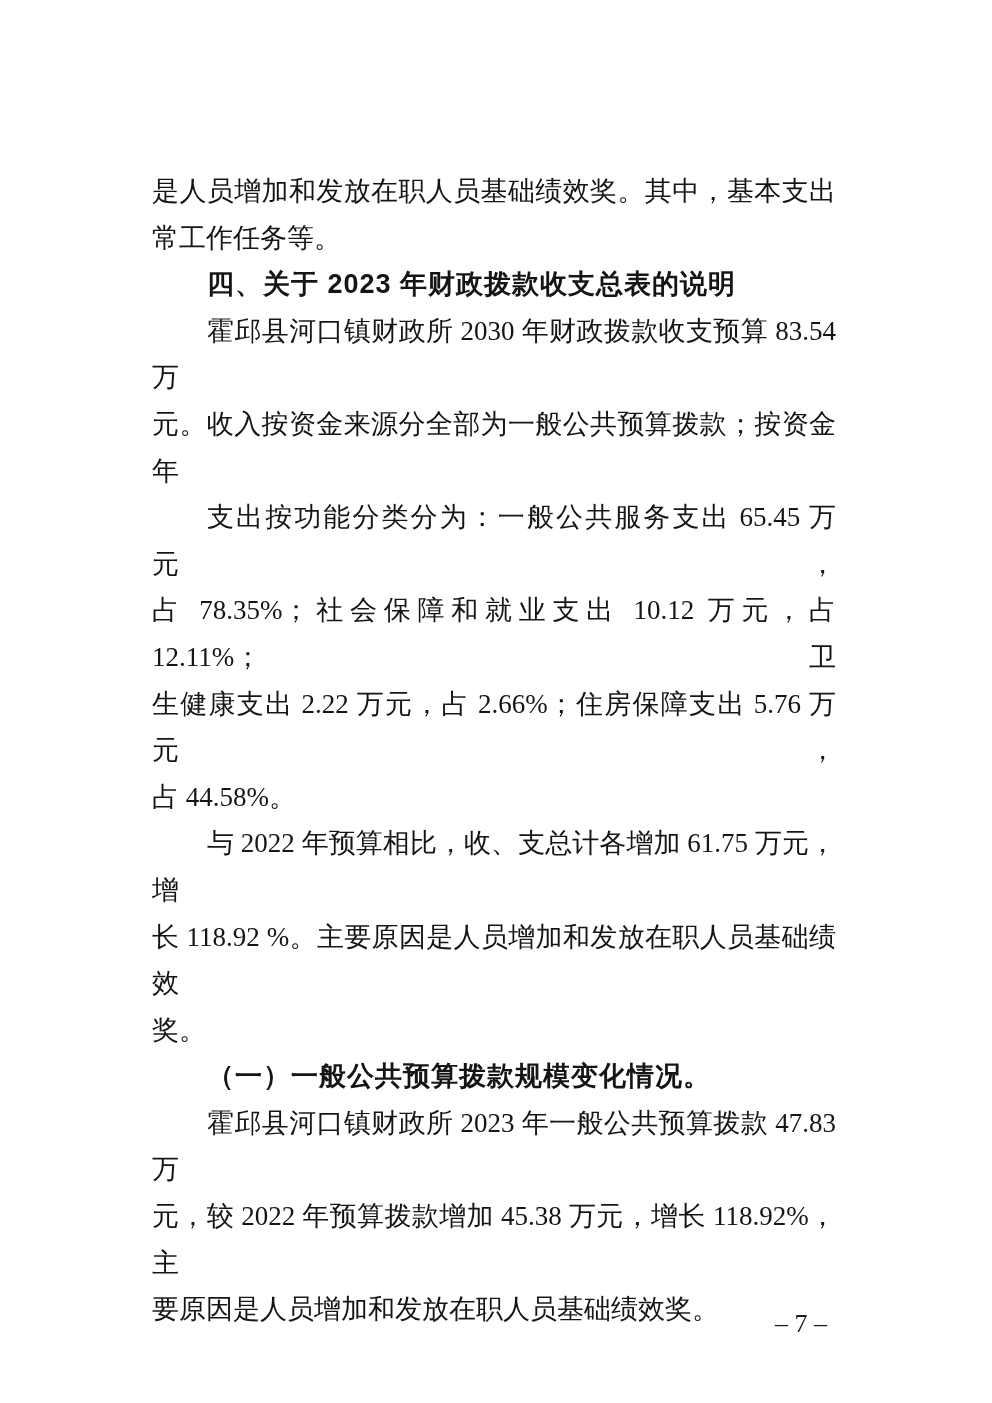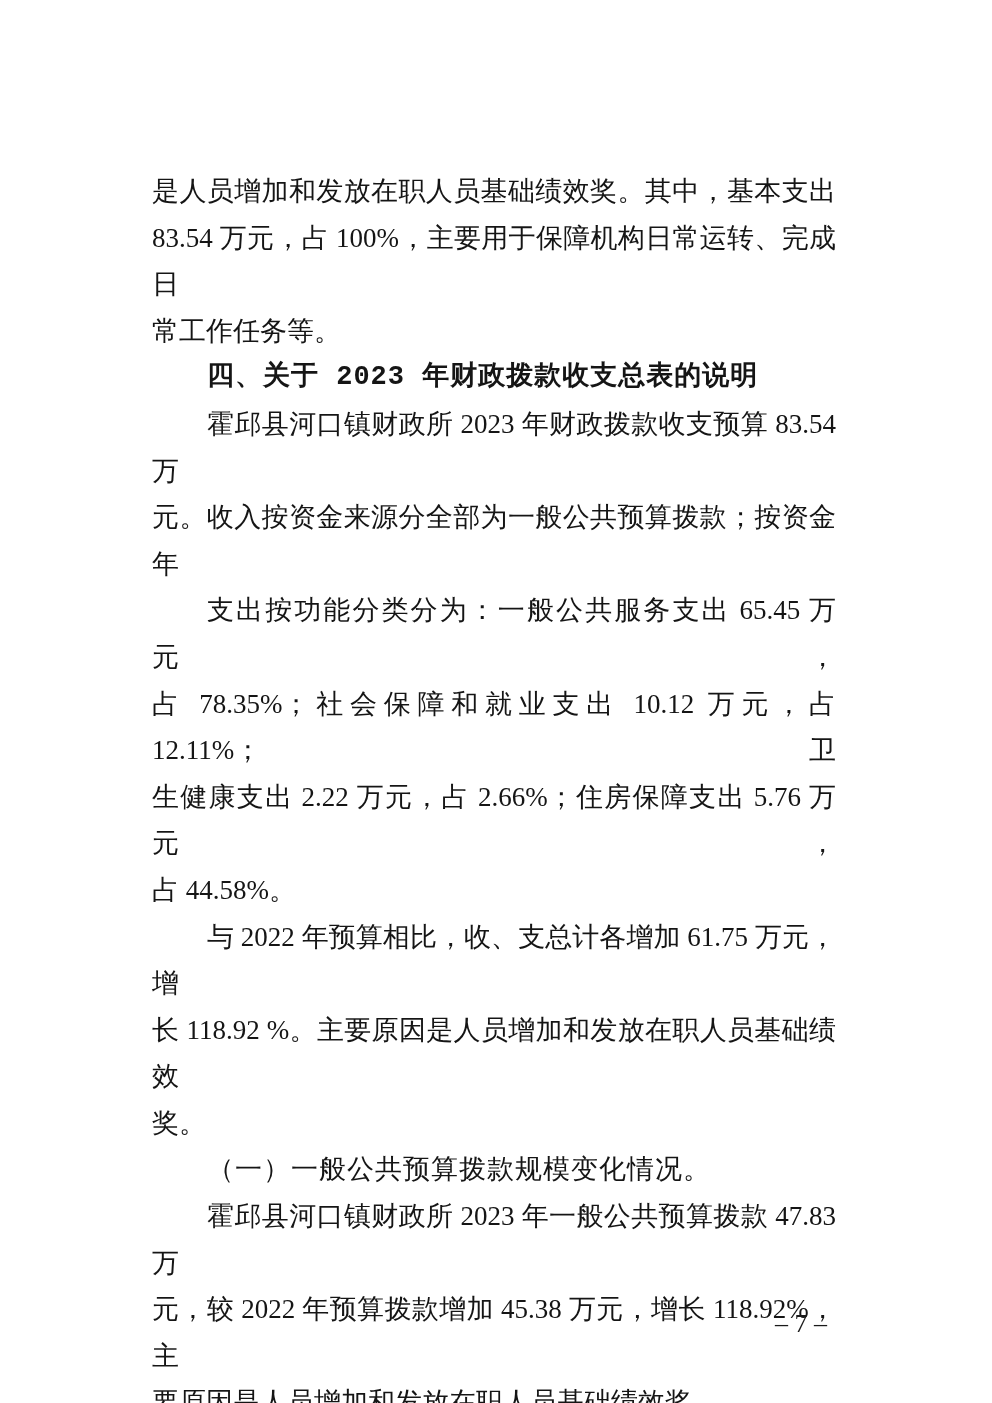--- a/index.html
+++ b/index.html
@@ -36,51 +36,50 @@
   }
   
   .lline {
     text-align: right;
     text-align-last: left;
   }
   .indent {
     text-indent: 55px;
   }
   .h1 {
-    font-family: Liberation Mono, monospace;
+    font-family: Liberation Sans, sans-serif;
     font-weight: 700;
     letter-spacing: 1px;
   }
   .h2 {
-    font-weight: 400;
+    font-weight: 700;
     letter-spacing: 1px;
   }
   .footer {
     position: absolute;
     top: 1263px;
     right: 149px;
     font-size: 26px;
     line-height: 34px;
     font-family: "Liberation Serif", "DejaVu Serif", serif;
     color: #1a1a1a;
   }
 </style>
 </head>
 <body>
 
 <div class="page">
   <div class="text-area">
 
     <div class="row jline">是人员增加和发放在职人员基础绩效奖。其中，基本支出</div>
-    <div class="row jline">83.54 万元，占 100%，主要用于保障机构日常运转、完成日</div>
     <div class="row lline">常工作任务等。</div>
 
     <div class="row h1 indent lline">四、关于 2023 年财政拨款收支总表的说明</div>
 
-    <div class="row jline indent">霍邱县河口镇财政所 2023 年财政拨款收支预算 83.54 万</div>
+    <div class="row jline indent">霍邱县河口镇财政所 2030 年财政拨款收支预算 83.54 万</div>
     <div class="row jline">元。收入按资金来源分全部为一般公共预算拨款；按资金年</div>
 
     <div class="row jline indent">支出按功能分类分为：一般公共服务支出 65.45 万元，</div>
     <div class="row jline">占 78.35%；社会保障和就业支出 10.12 万元，占 12.11%；卫</div>
     <div class="row jline">生健康支出 2.22 万元，占 2.66%；住房保障支出 5.76 万元，</div>
     <div class="row lline">占 44.58%。</div>
 
     <div class="row jline indent">与 2022 年预算相比，收、支总计各增加 61.75 万元，增</div>
     <div class="row jline">长 118.92 %。主要原因是人员增加和发放在职人员基础绩效</div>
     <div class="row lline">奖。</div>

